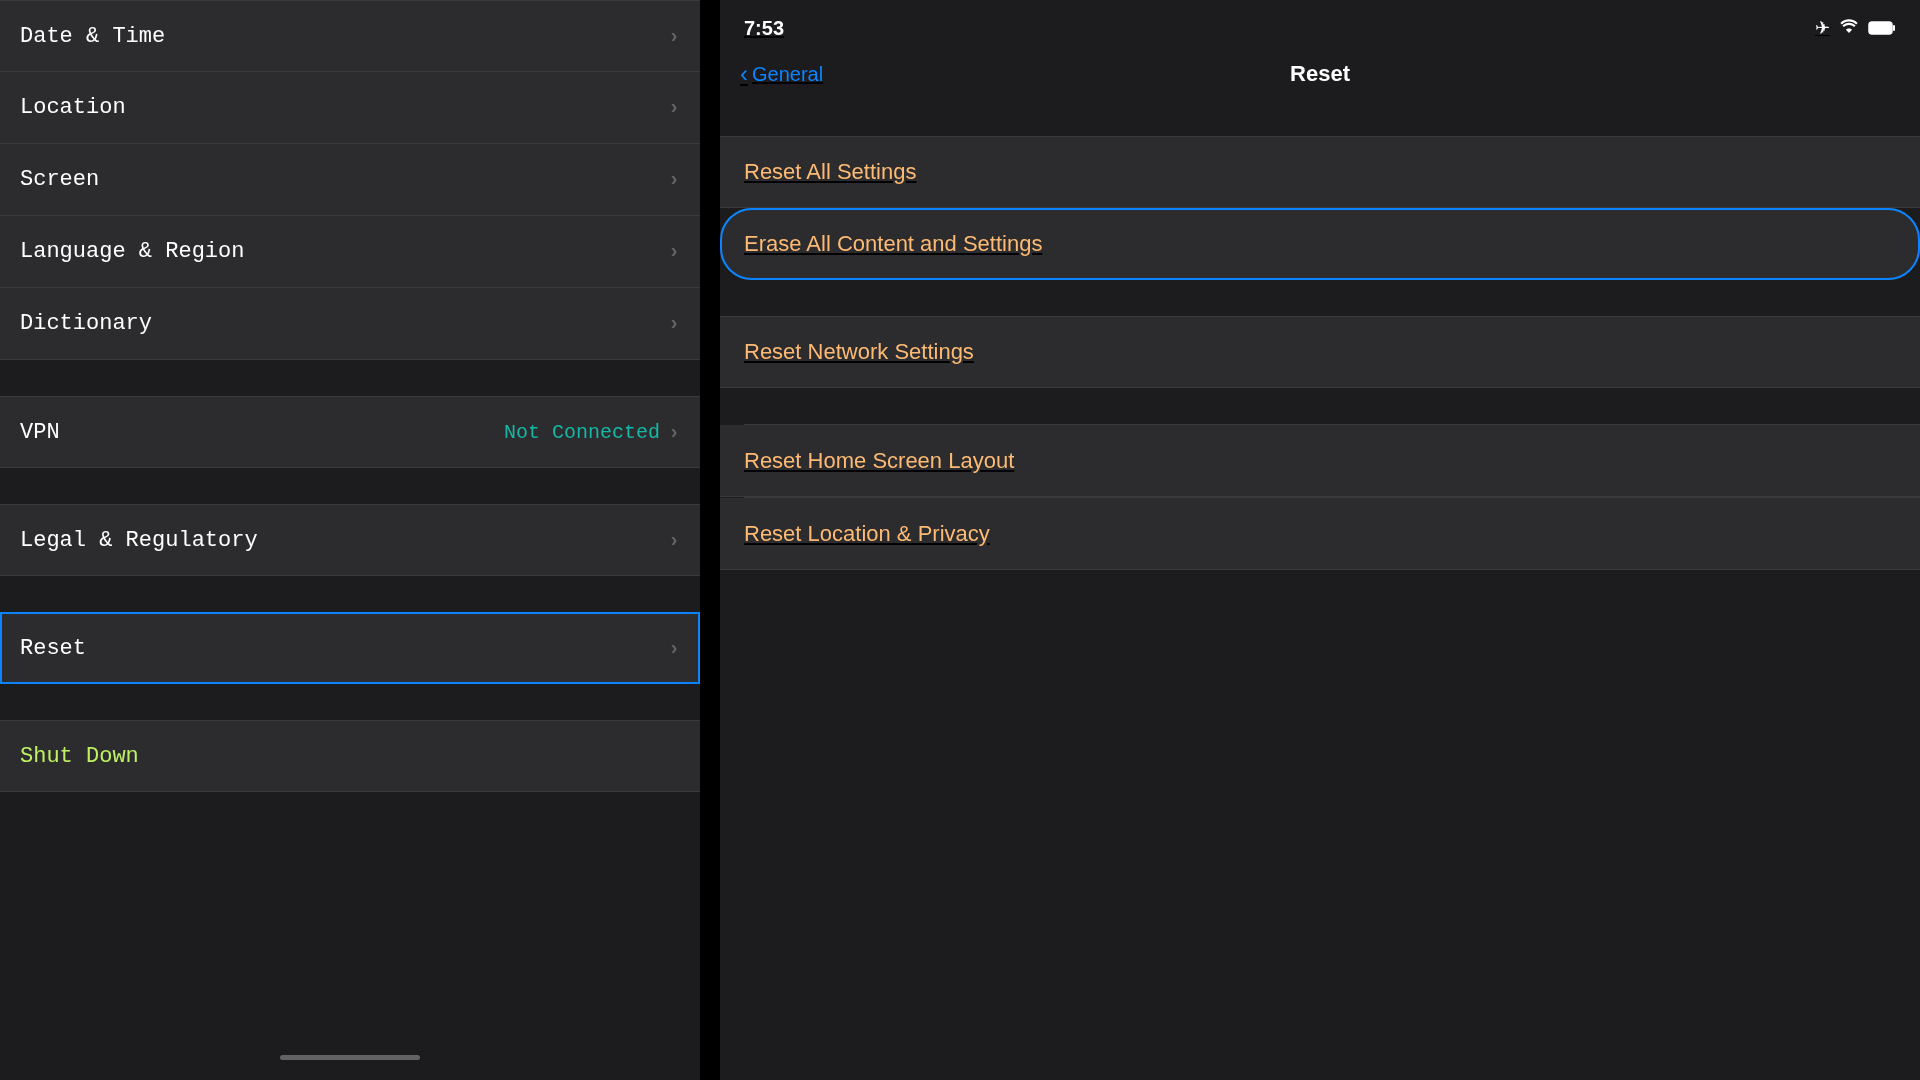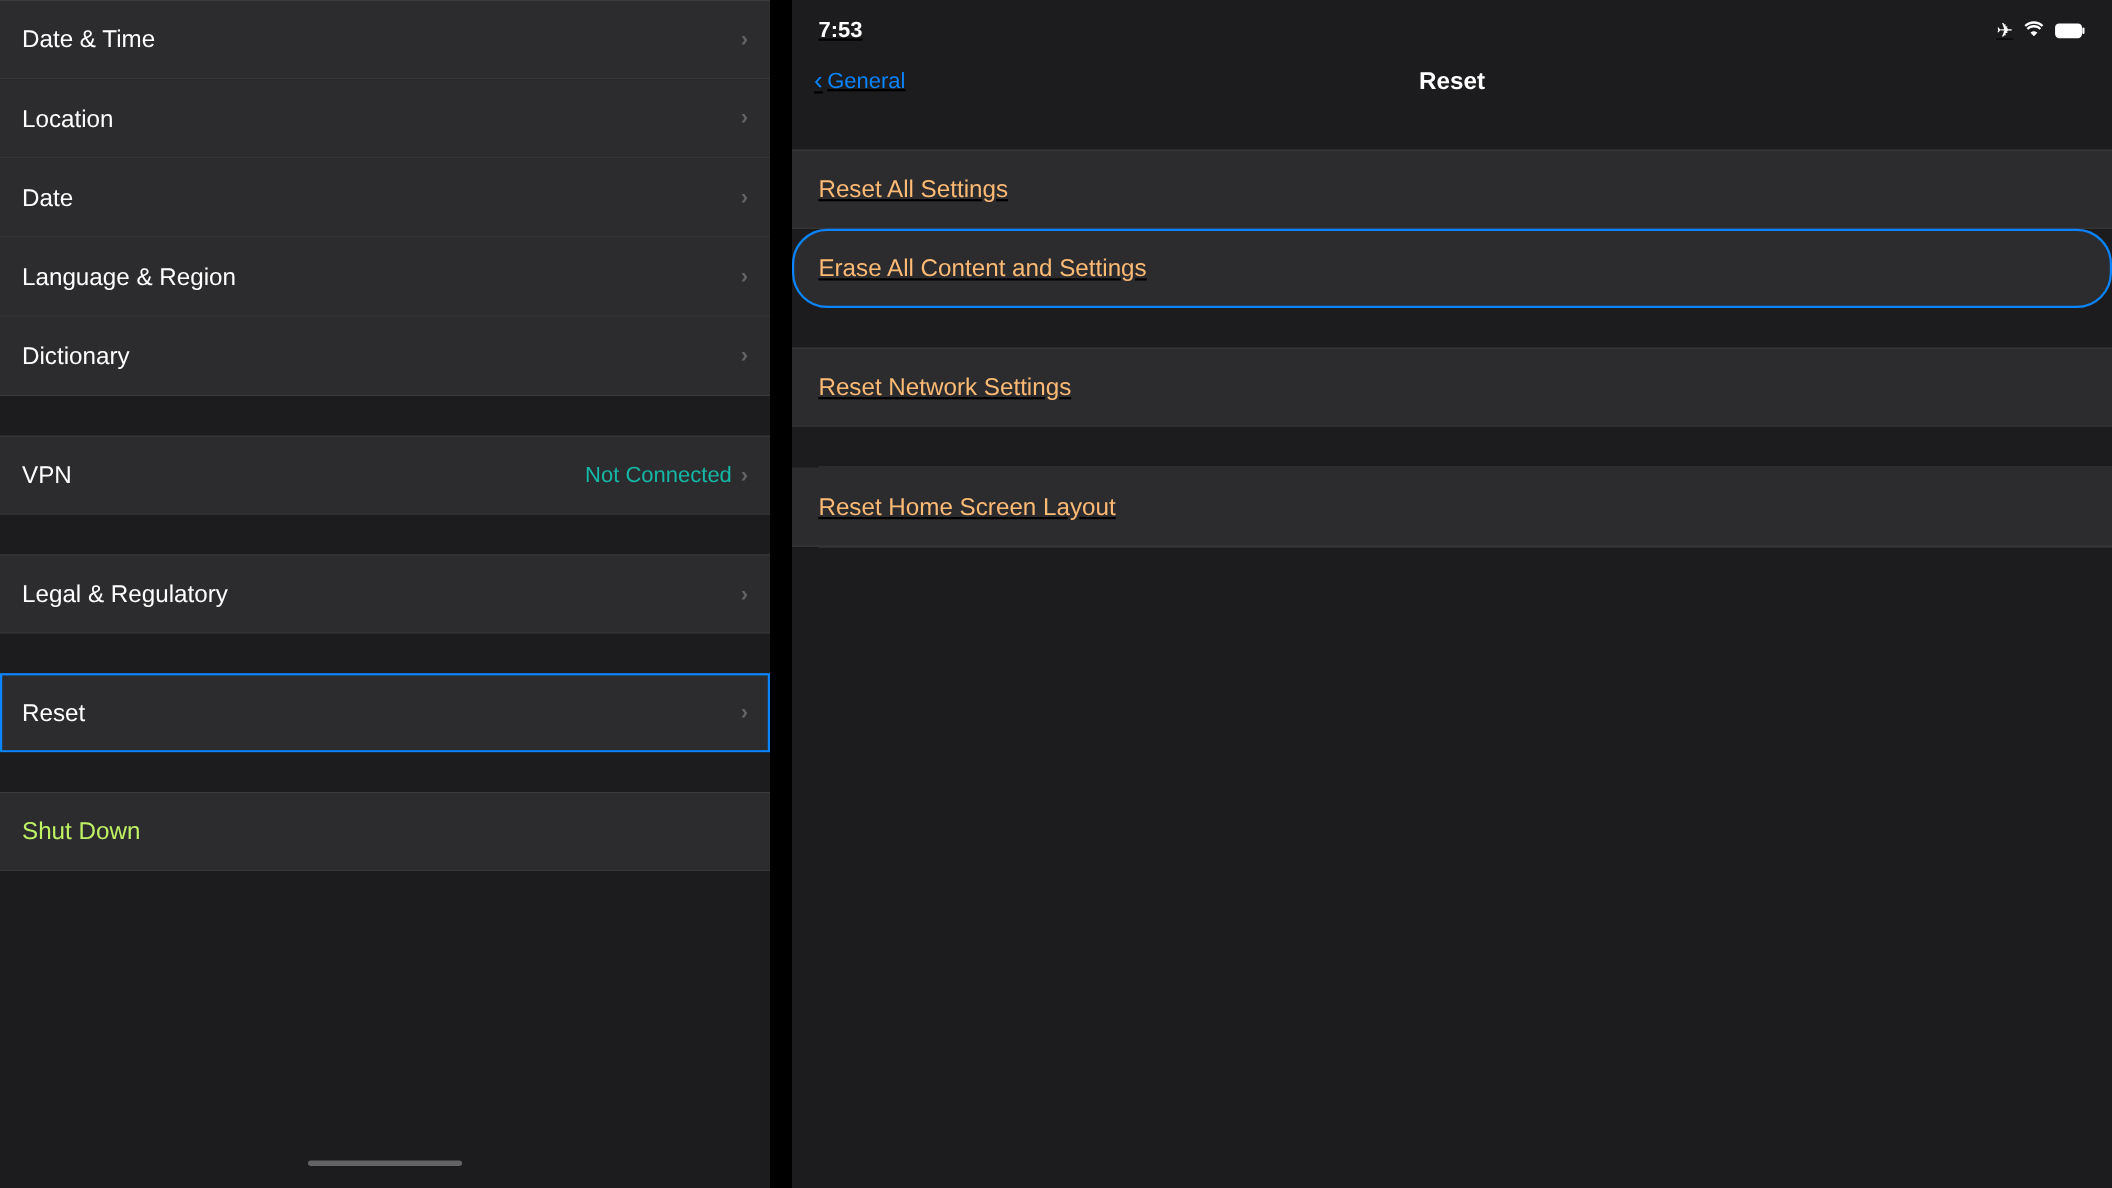--- a/index.html
+++ b/index.html
@@ -35,20 +35,21 @@
 
     .settings-item {
       display: flex;
       align-items: center;
       justify-content: space-between;
       padding: 0 20px;
       height: 72px;
       background: #2c2c2e;
       border-bottom: 1px solid #3a3a3c;
       cursor: pointer;
+      font-family: Liberation Mono, monospace;
     }
 
     .settings-item:first-child {
       border-top: 1px solid #3a3a3c;
     }
 
     .settings-item.selected {
       outline: 2px solid #0a84ff;
       outline-offset: -2px;
     }
@@ -240,21 +241,21 @@
           <span class="chevron">›</span>
         </div>
       </div>
       <div class="settings-item">
         <span class="item-label">Location</span>
         <div class="item-right">
           <span class="chevron">›</span>
         </div>
       </div>
       <div class="settings-item">
-        <span class="item-label">Date</span>
+        <span class="item-label">Screen</span>
         <div class="item-right">
           <span class="chevron">›</span>
         </div>
       </div>
       <div class="settings-item">
         <span class="item-label">Language &amp; Region</span>
         <div class="item-right">
           <span class="chevron">›</span>
         </div>
       </div>
@@ -373,17 +374,20 @@
     </div>
 
     <div class="reset-separator"></div>
 
     <div class="reset-group">
       <div class="reset-separator-small"></div>
       <div class="reset-item">
         <span class="reset-item-label">Reset Home Screen Layout</span>
       </div>
       <div class="reset-separator-small"></div>
+      <div class="reset-item">
+        <span class="reset-item-label">Reset Location &amp; Privacy</span>
+      </div>
     </div>
 
     <div style="flex:1; background:#1c1c1e;"></div>
   </div>
 </div>
 
 </body></html>

